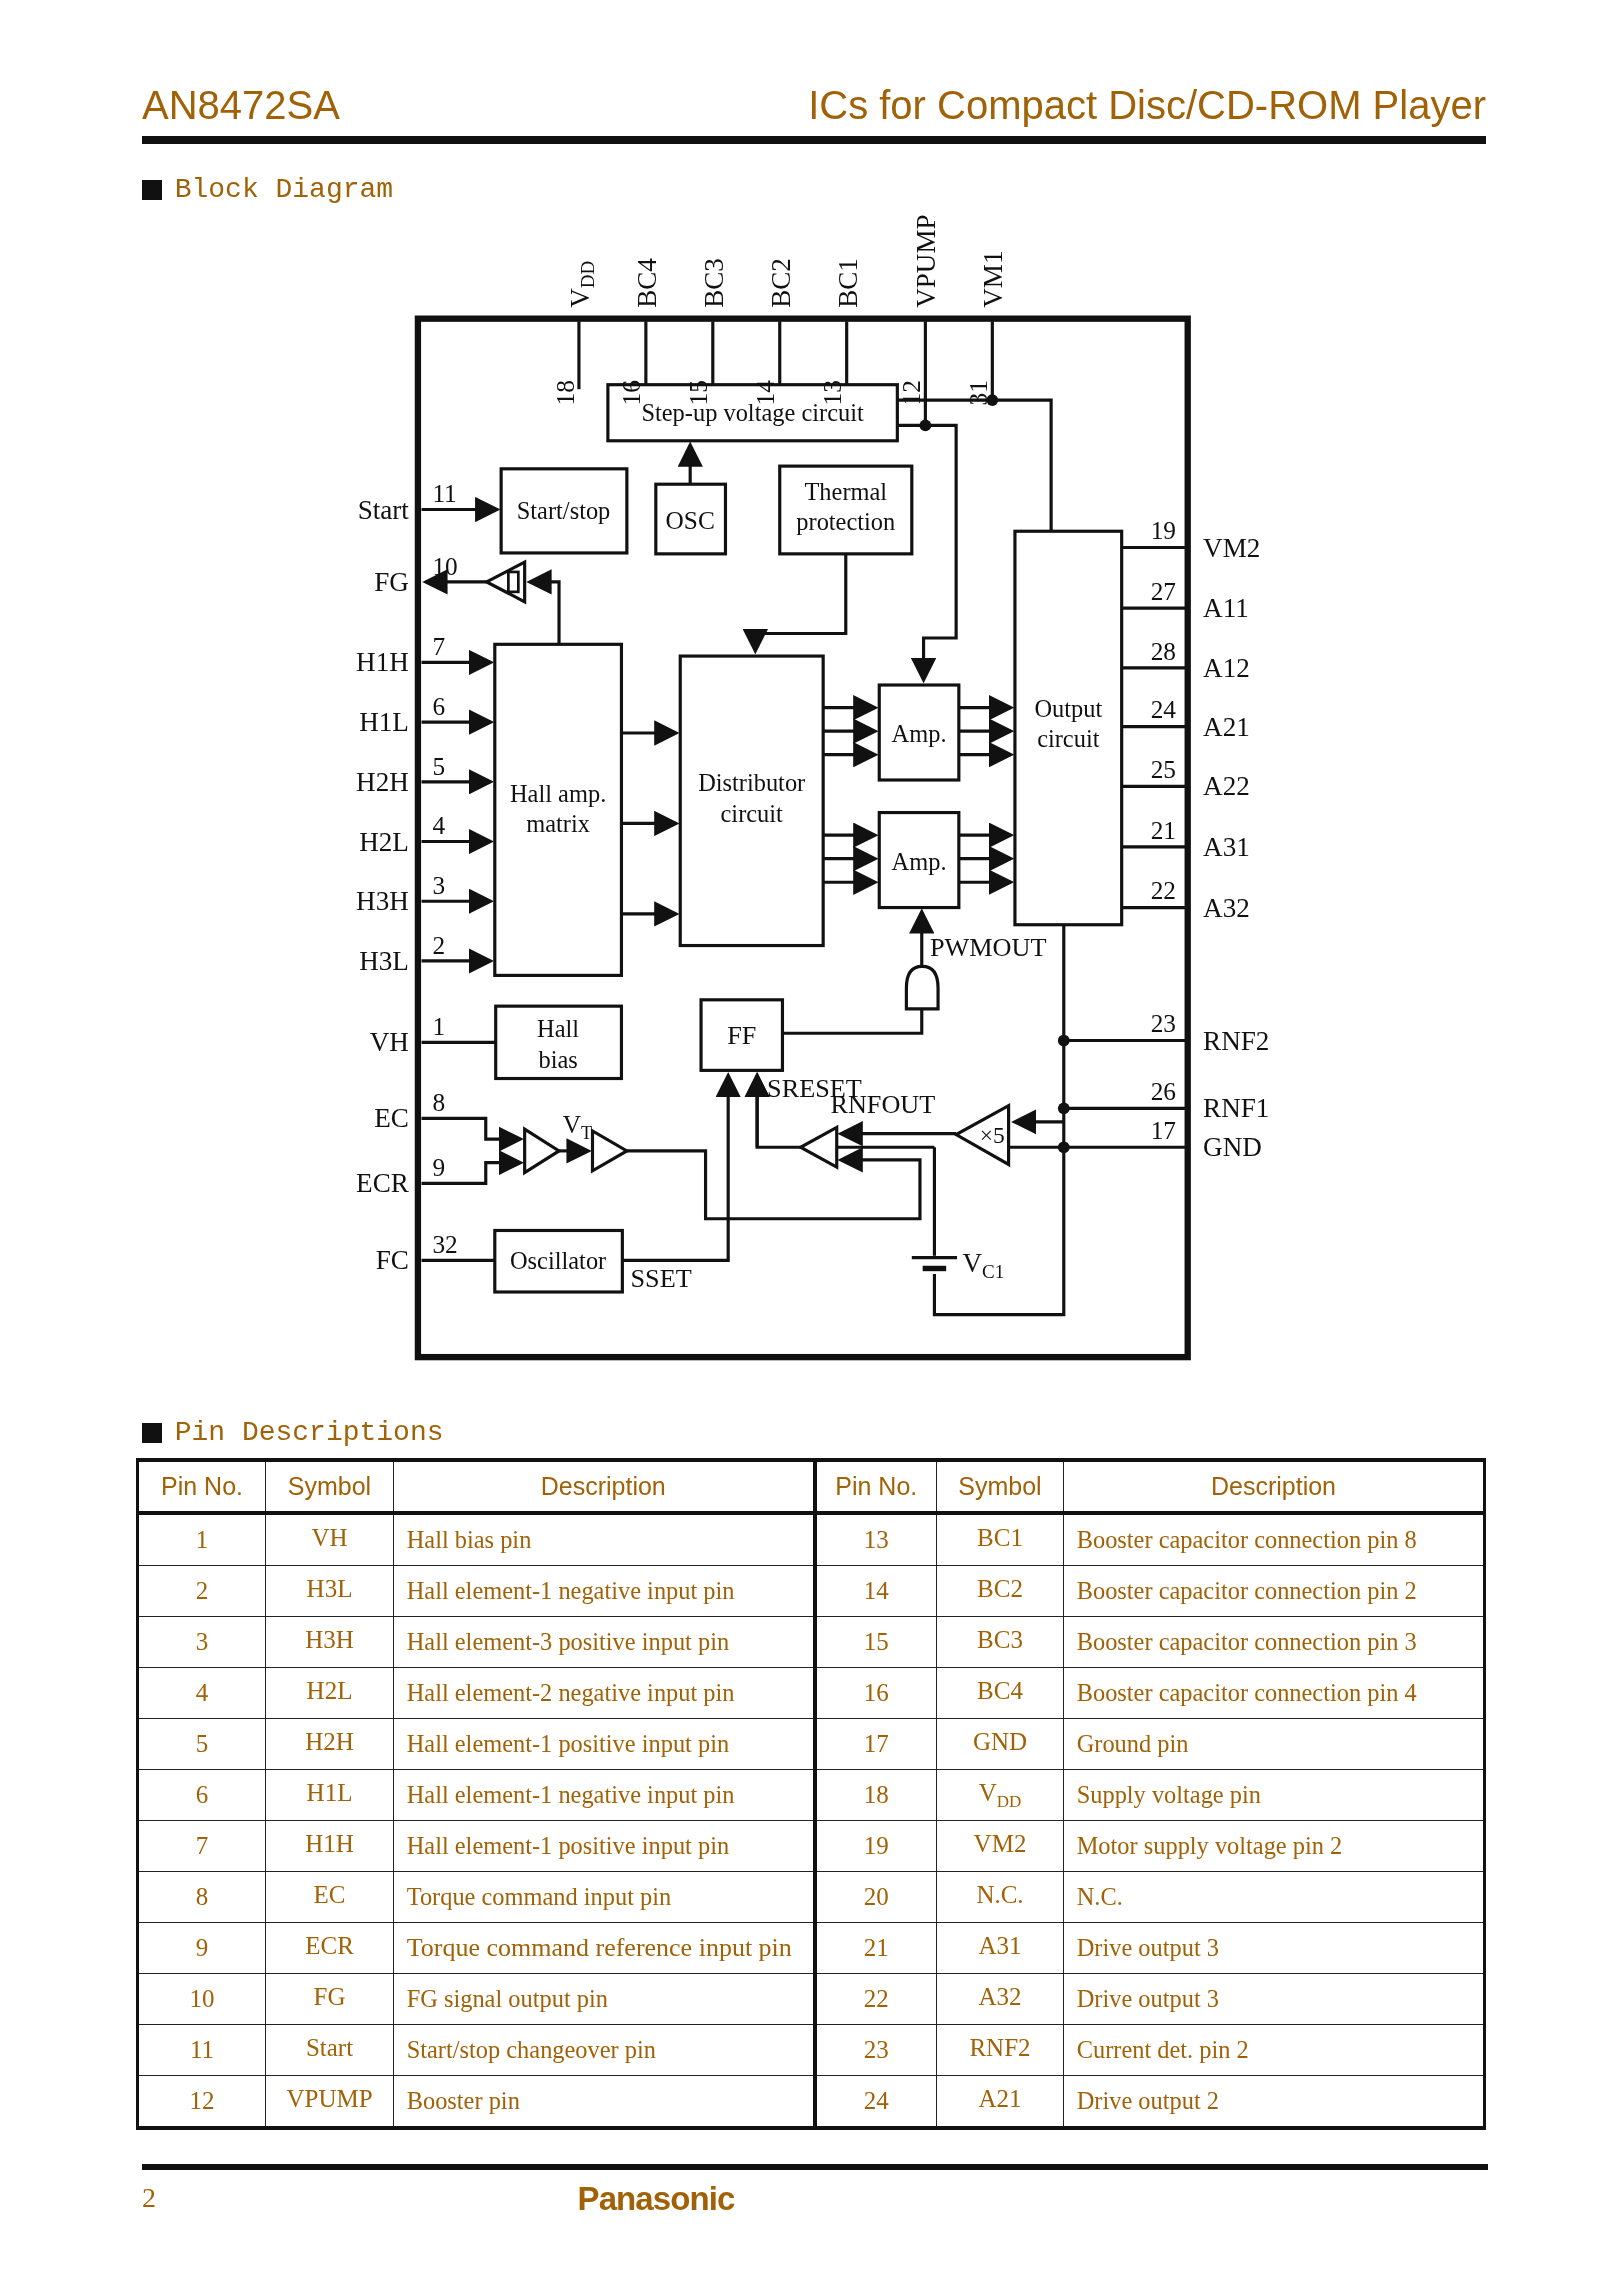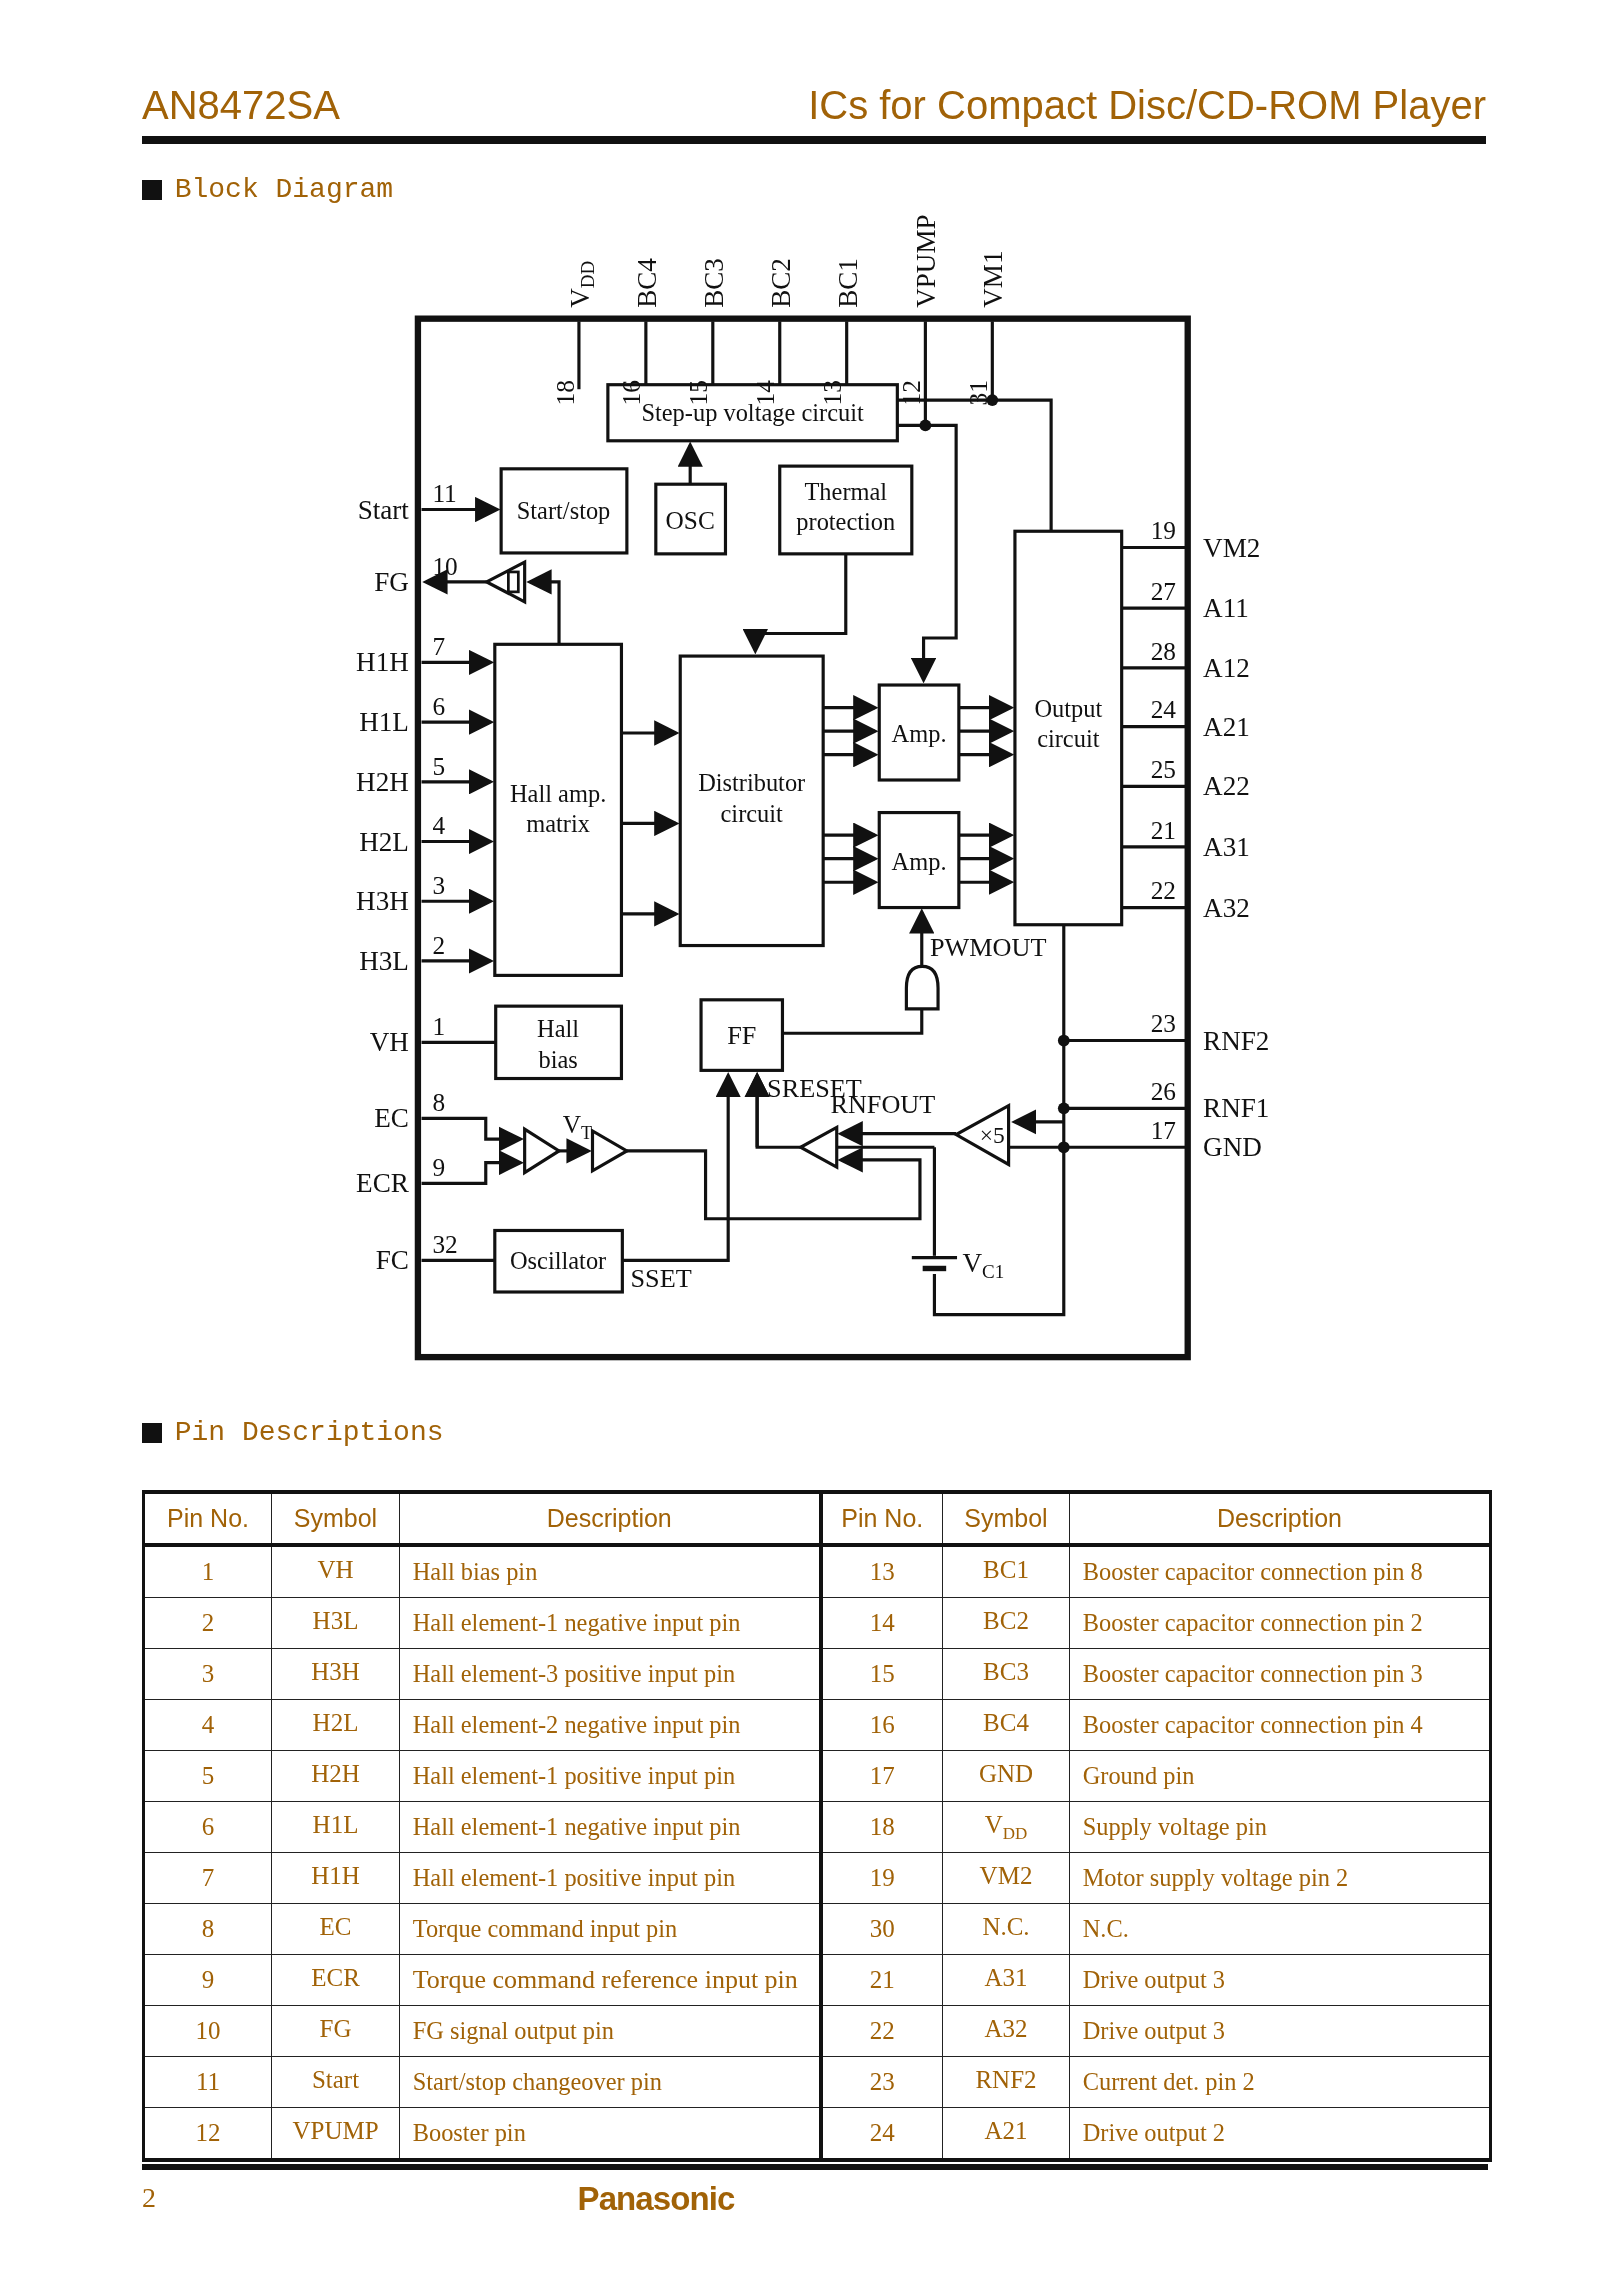--- a/index.html
+++ b/index.html
@@ -20,24 +20,23 @@
   .sec-pd{left:142px;top:1417px;}
   
   svg.diagram{position:absolute;left:0;top:0;width:1621px;height:2290px;}
   svg.diagram text{fill:#111;}
   .ser27{font-size:27px;}
   .ser28{font-size:28px;}
   .ser29{font-size:29px;}
   .ser30{font-size:30px;}
   
   .pintable{
-    position:absolute;left:142px;top:1458px;width:1346px;
+    position:absolute;left:136px;top:1458px;width:1346px;
     border-collapse:collapse;table-layout:fixed;
     font-size:25px;
-    margin-top:32px;
   }
   .pintable col.c-no{width:128px;}
   .pintable col.c-sym{width:128px;}
   .pintable col.c-desc{width:421px;}
   .pintable col.c-no2{width:122px;}
   .pintable col.c-sym2{width:127px;}
   .pintable col.c-desc2{width:421px;}
   .pintable th,.pintable td{
     border:1.8px solid #222;height:50px;padding:0;text-align:center;
     overflow:hidden;white-space:nowrap;
@@ -363,21 +362,21 @@
       <td><span>H1H</span><sub></sub></td>
       <td class="desc">Hall element-1 positive input pin</td>
       <td class="divL">19</td>
       <td><span>VM2</span><sub></sub></td>
       <td class="desc">Motor supply voltage pin 2</td>
     </tr>
     <tr>
       <td>8</td>
       <td><span>EC</span><sub></sub></td>
       <td class="desc">Torque command input pin</td>
-      <td class="divL">30</td>
+      <td class="divL">20</td>
       <td><span>N.C.</span><sub></sub></td>
       <td class="desc">N.C.</td>
     </tr>
     <tr>
       <td>9</td>
       <td><span>ECR</span><sub></sub></td>
       <td class="desc" style="font-size:26px">Torque command reference input pin</td>
       <td class="divL">21</td>
       <td><span>A31</span><sub></sub></td>
       <td class="desc">Drive output 3</td>

